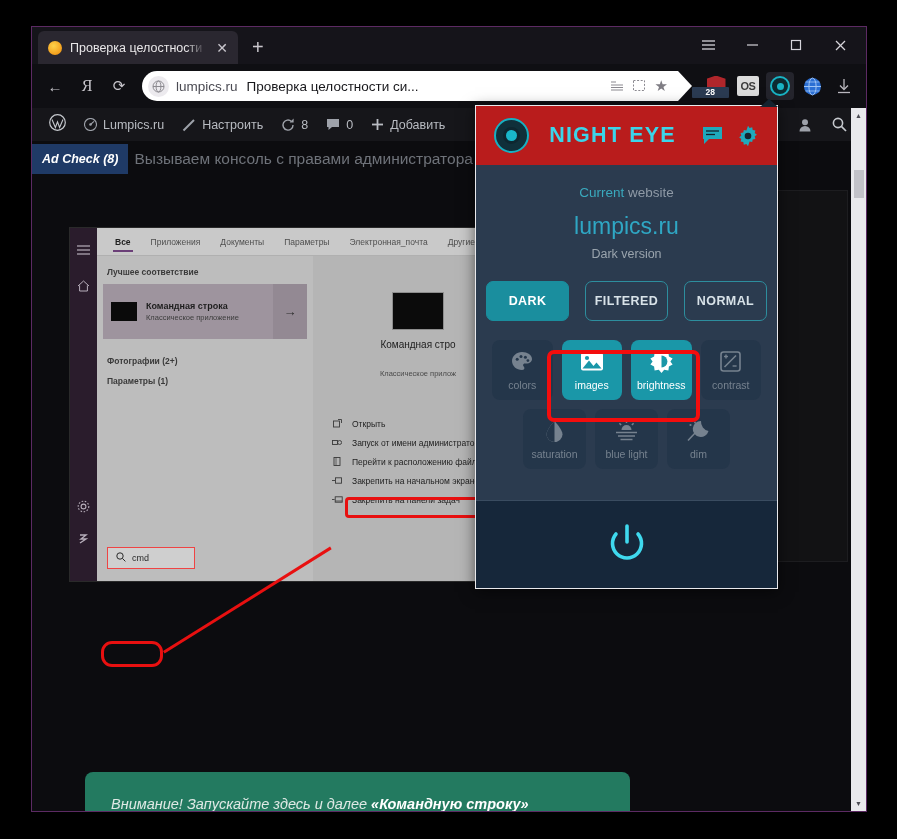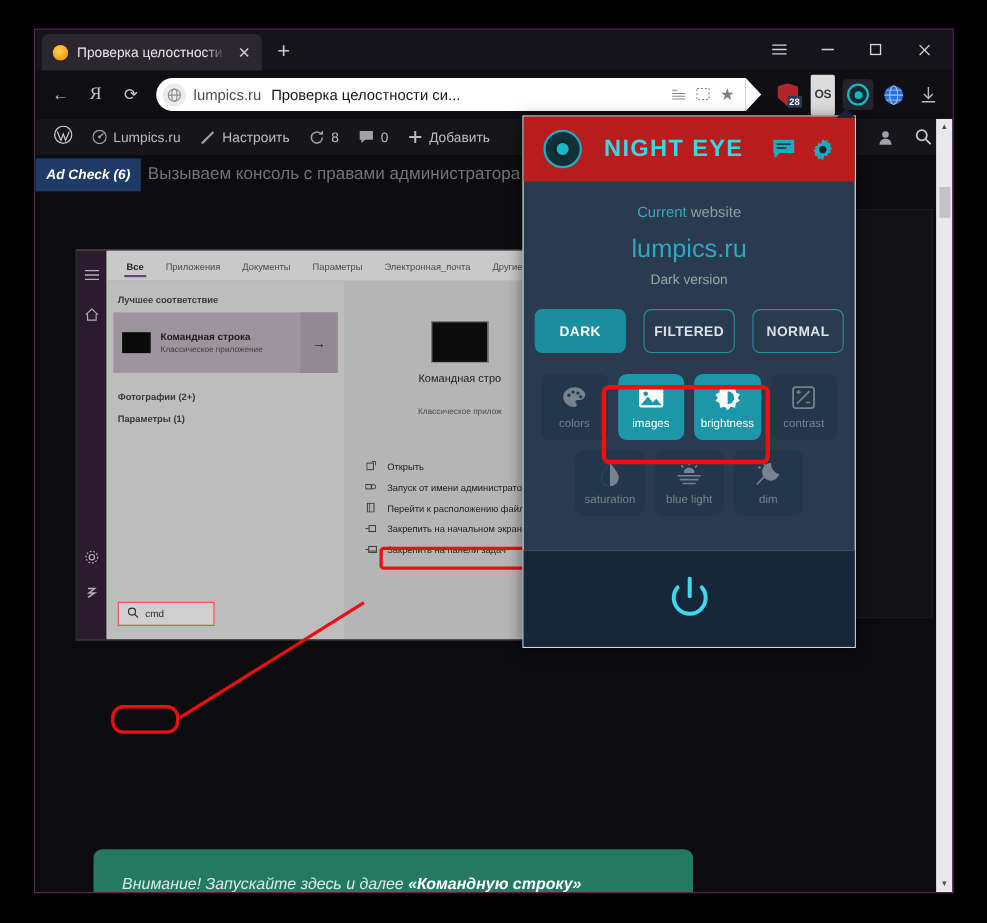--- a/index.html
+++ b/index.html
@@ -94,24 +94,24 @@
   .ext { width: 28px; height: 28px; display:flex; align-items:center; justify-content:center;
          position: relative; border-radius: 4px; }
   .ext-ublock {
     width: 19px; height: 21px; background: #b0262b;
     clip-path: polygon(50% 0%, 100% 16%, 100% 62%, 50% 100%, 0% 62%, 0% 16%);
     display:flex; align-items:flex-start; justify-content:center; color:#fff;
     font-size: 8px; font-weight: bold; padding-top:2px;
   }
   .ublock-badge {
     position:absolute; right: 1px; bottom: 2px; background: #2b3b52; color: #fff;
-    font-size: 8.5px; padding: 0 2px; border-radius: 1px; line-height: 11px; font-weight: 600;
+    font-size: 8.5px; padding: 0 14px; border-radius: 1px; line-height: 11px; font-weight: 600;
   }
   .ext-os {
-    width: 22px; height: 37px; background: #dcdcdc; border-radius: 2px;
+    width: 22px; height: 20px; background: #dcdcdc; border-radius: 2px;
     display: flex; align-items:center; justify-content:center;
     color: #3c3c3c; font-size: 11px; font-weight: 600; letter-spacing: -0.5px;
   }
   .ext-nighteye { background: #24242c; }
   .ne-eye { width: 20px; height: 20px; border-radius: 50%; background:#0c2b31;
             border: 2px solid #19b3c4; display:flex; align-items:center; justify-content:center; }
   .ne-eye i { width: 7px; height: 7px; border-radius: 50%; background: #19b3c4; display:block; }
   .ext-globe { color: #2b6fd4; font-size: 18px; }
   .ext-dl { color: #b9b7be; font-size: 16px; }
 
@@ -455,21 +455,21 @@
                 <circle cx="6" cy="6" r="4.6" fill="none" stroke="#c6c9ce" stroke-width="1.6"></circle>
                 <line x1="9.4" y1="9.4" x2="14" y2="14" stroke="#c6c9ce" stroke-width="1.7"></line>
               </svg>
         </div>
       </div>
     </div>
 
     <div class="article">
 
       <div class="headline-row">
-        <div class="adcheck">Ad Check (6)</div>
+        <div class="adcheck">Ad Check (8)</div>
         <div class="headline">Вызываем консоль с правами администратора</div>
       </div>
 
       <div class="winshot">
         <div class="ws-left">
           <div class="ws-left-ico" style="top:16px">
             <svg width="13" height="10" viewBox="0 0 13 10">
                   <g stroke="#b7aebb" stroke-width="1.2">
                     <line x1="0" y1="1" x2="13" y2="1"></line>
                     <line x1="0" y1="5" x2="13" y2="5"></line>

